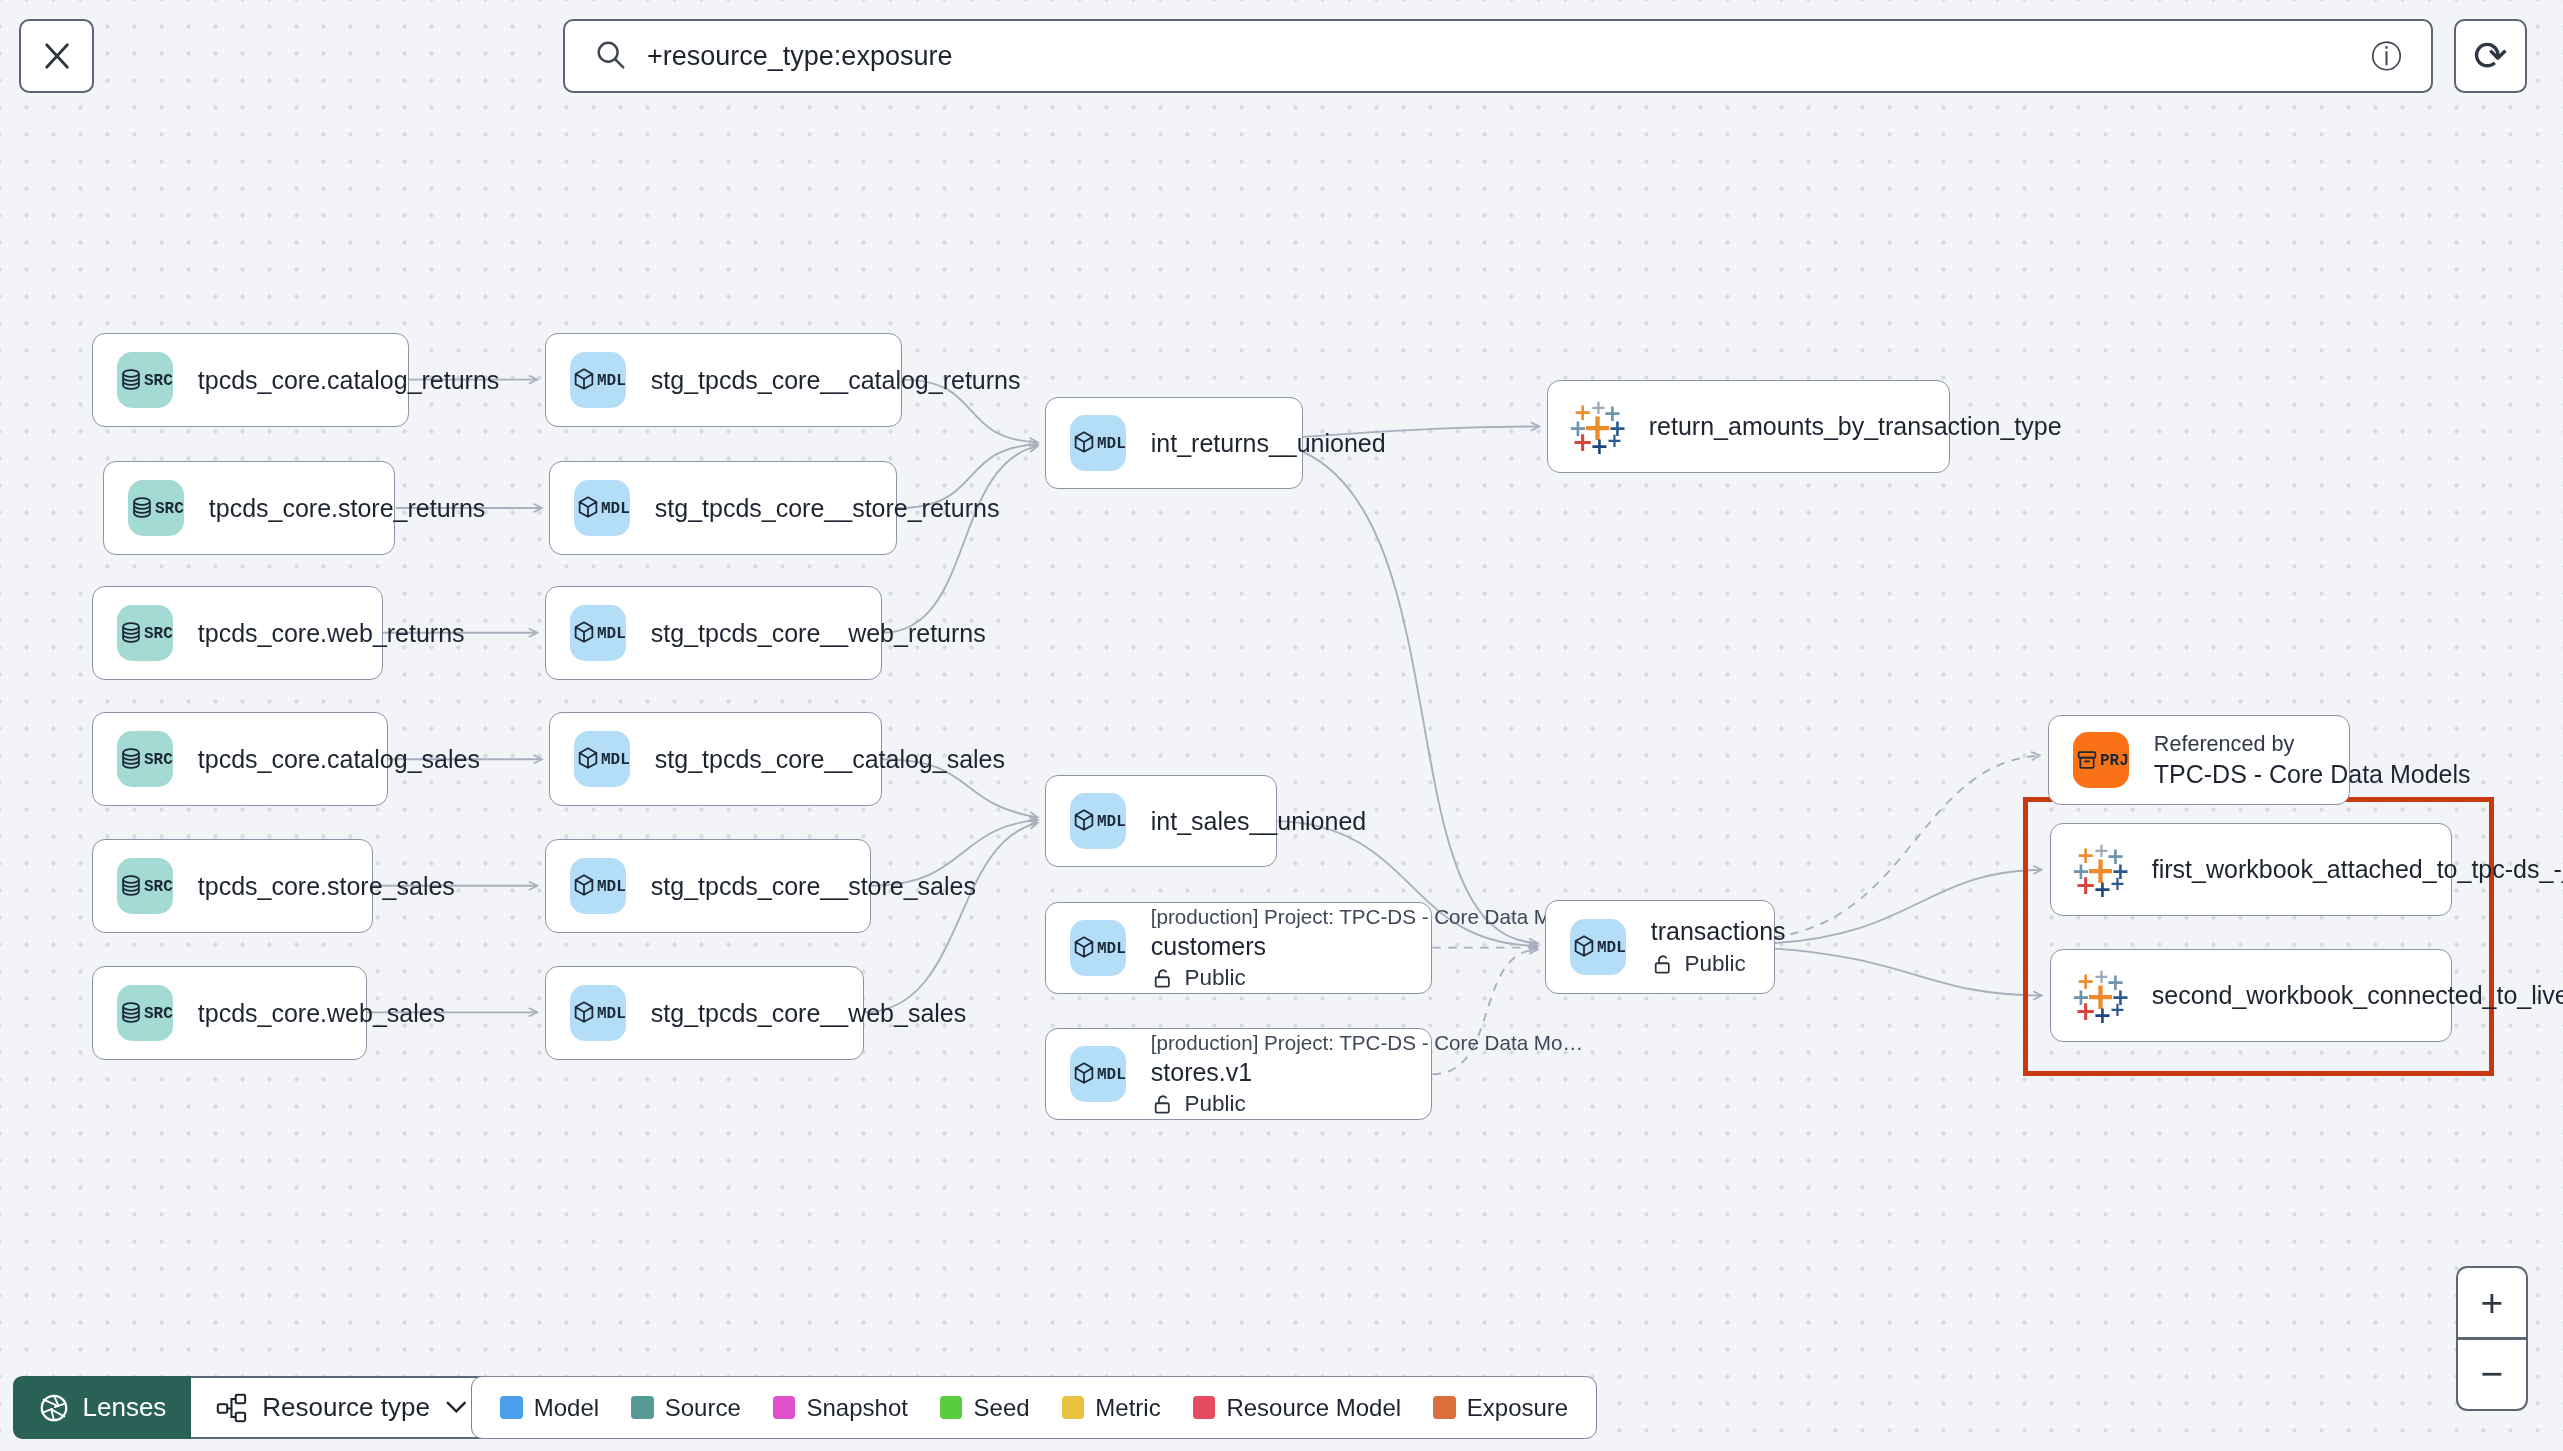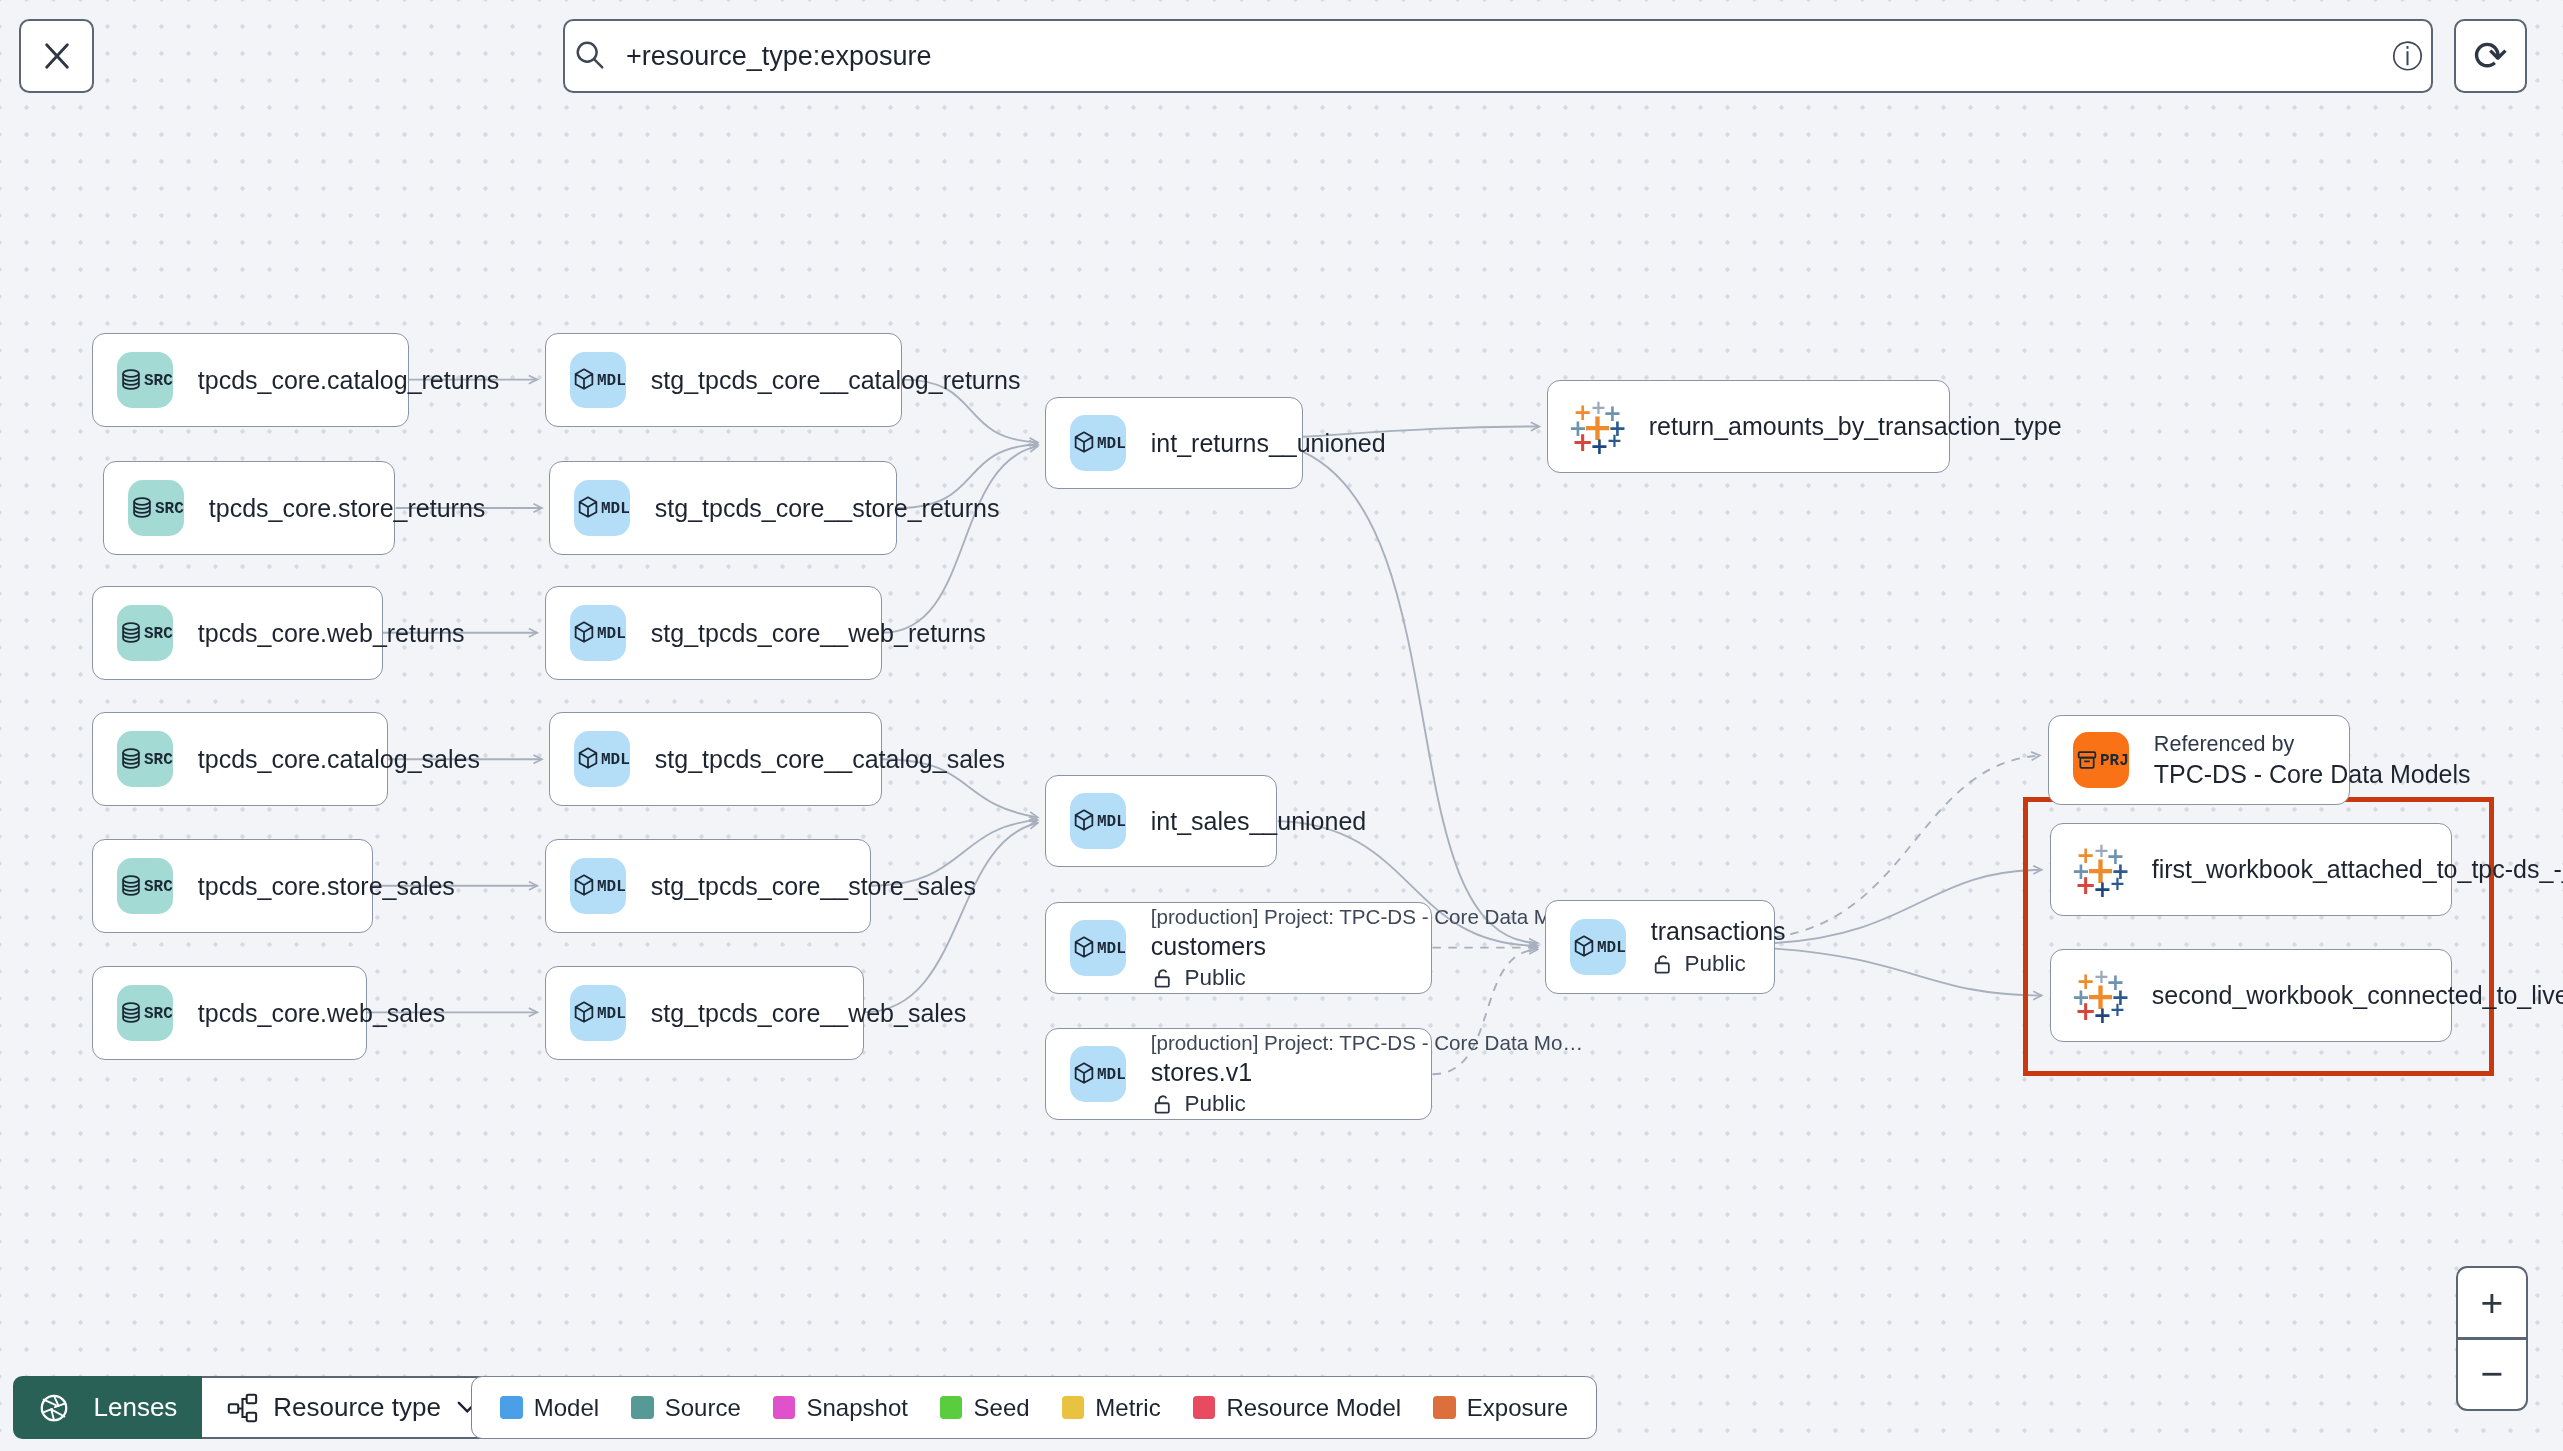--- a/index.html
+++ b/index.html
@@ -11,21 +11,21 @@
     background-size:27px 27px;background-position:13px 13px;
   }
   
   .chip{
     position:absolute;background:#fff;border:2.3px solid #5c6573;border-radius:10.3px;
     display:flex;align-items:center;justify-content:center;box-sizing:border-box;
     color:#1d2430;
   }
   #close-btn{left:19px;top:19px;width:75px;height:74px;font-size:36px;cursor:pointer;}
   #breadcrumb-chip{left:109px;top:19px;width:330px;height:74px;font-size:25px;}
-  #search-bar{left:563px;top:19px;width:1870px;height:74px;justify-content:flex-start;padding:0 8px;gap:17px;}
+  #search-bar{left:563px;top:19px;width:1870px;height:74px;justify-content:flex-start;padding:0 29px;gap:17px;}
   #search-input{flex:1;border:none;outline:none;background:transparent;font-size:27px;color:#1d2430;font-family:inherit;}
   #info-icon{font-size:31px;color:#3e4654;line-height:1;}
   #refresh-btn{left:2454px;top:19px;width:73px;height:74px;font-size:41px;cursor:pointer;color:#2e3742;}
   
   #edges{position:absolute;left:0;top:0;}
   .edge{fill:none;stroke:#a8afbd;stroke-width:2;}
   .edge.dashed{stroke-dasharray:9 8;}
   #highlight-box{position:absolute;border:5.6px solid #c9390f;box-sizing:border-box;}
   .node{
     position:absolute;background:#fff;border:1.9px solid #8b94a5;border-radius:13px;
@@ -41,21 +41,21 @@
   .node-label{font-size:25px;color:#1d2430;white-space:nowrap;}
   .project-line{font-size:20.6px;color:#3f4858;white-space:nowrap;margin-bottom:2.8px;}
   .sub-label{font-size:21.6px;color:#2f3847;margin-bottom:3.7px;}
   .access-row{display:flex;align-items:center;gap:9.4px;font-size:22.5px;color:#2c3442;margin-top:4.7px;}
   .tab-icon{position:relative;width:52px;height:52px;flex:0 0 auto;}
   .tab-icon span{position:absolute;font-weight:700;transform:translate(-50%,-50%);line-height:1;font-family:"DejaVu Sans",sans-serif;}
   
   #lenses-group{position:absolute;left:13px;top:1376px;height:63px;display:flex;border-radius:9.4px;}
   #lenses-btn{
     background:#2a6156;color:#fff;border:2.3px solid #2a6156;border-radius:9.4px 0 0 9.4px;
-    display:flex;align-items:center;gap:24px;padding:0 22.5px;font-size:26px;cursor:pointer;box-sizing:border-box;
+    display:flex;align-items:center;gap:13px;padding:0 22.5px;font-size:26px;cursor:pointer;box-sizing:border-box;
   }
   #resource-type-btn{
     background:#fff;border:2.3px solid #5c6573;border-left:none;border-radius:0 9.4px 9.4px 0;
     display:flex;align-items:center;gap:15px;padding:0 24.4px;font-size:26px;color:#1d2430;cursor:pointer;box-sizing:border-box;
   }
   #legend{
     position:absolute;left:471px;top:1376px;height:63px;background:#fff;border:1.9px solid #7b8495;border-radius:11.2px;
     display:flex;align-items:center;gap:32px;padding:0 28px;box-sizing:border-box;
   }
   .legend-item{display:flex;align-items:center;gap:11.2px;font-size:24px;color:#1d2430;}

